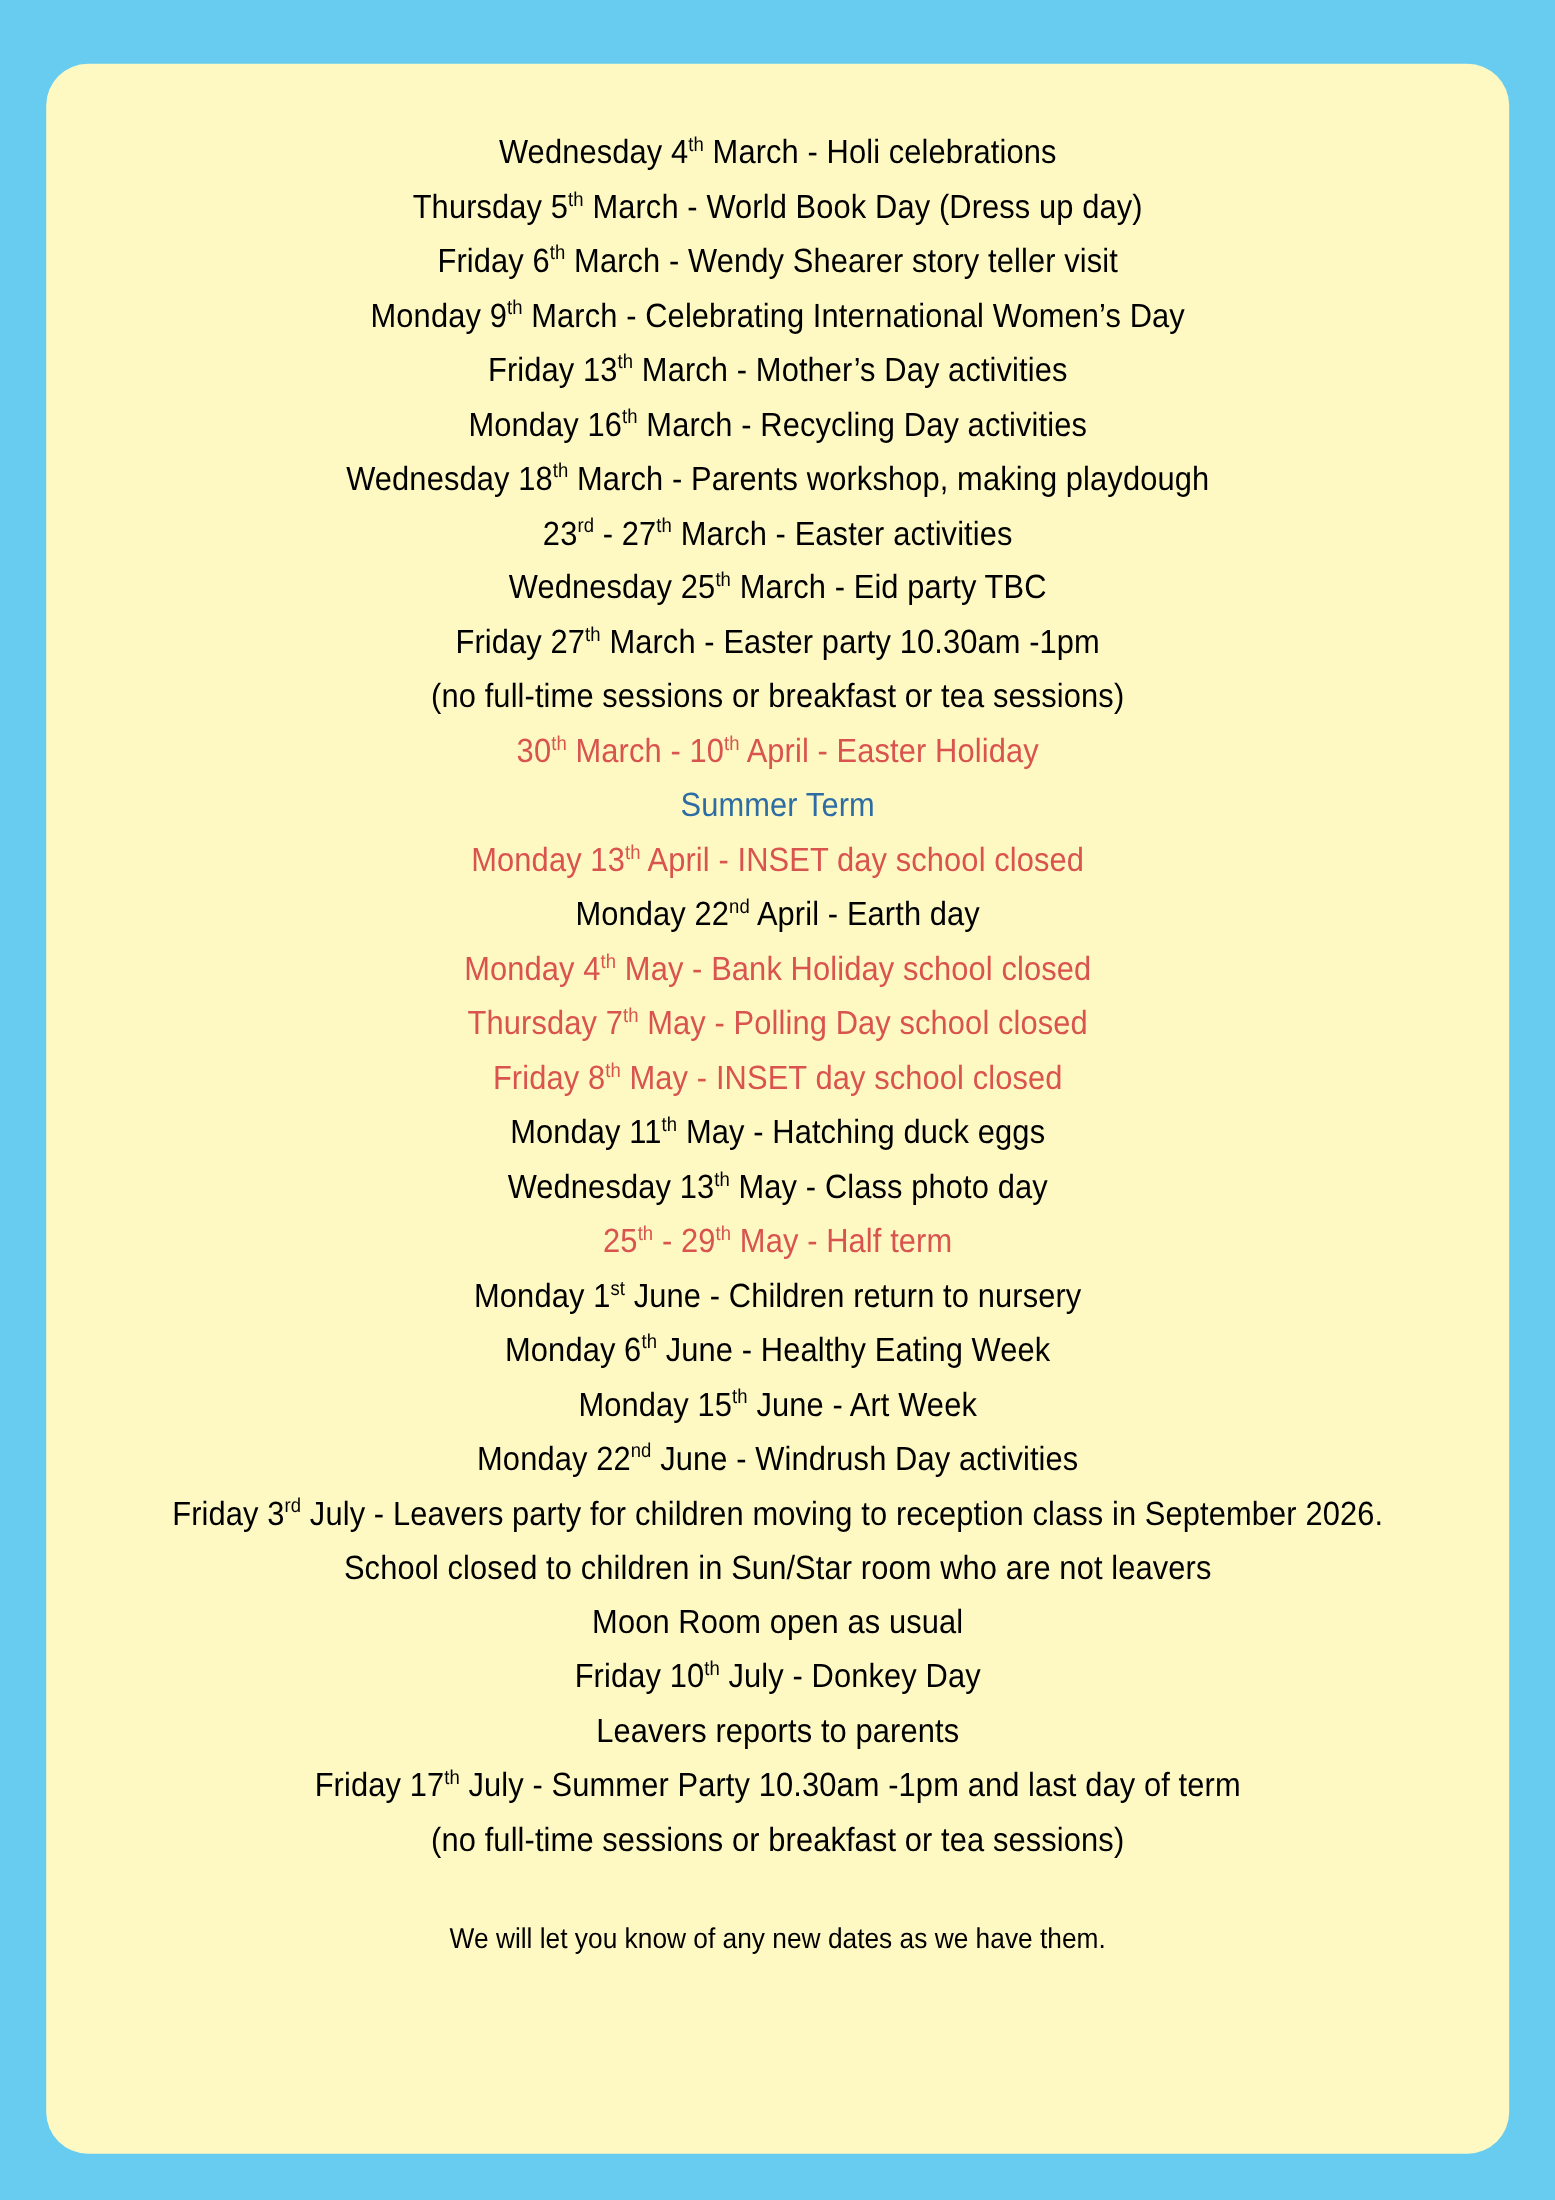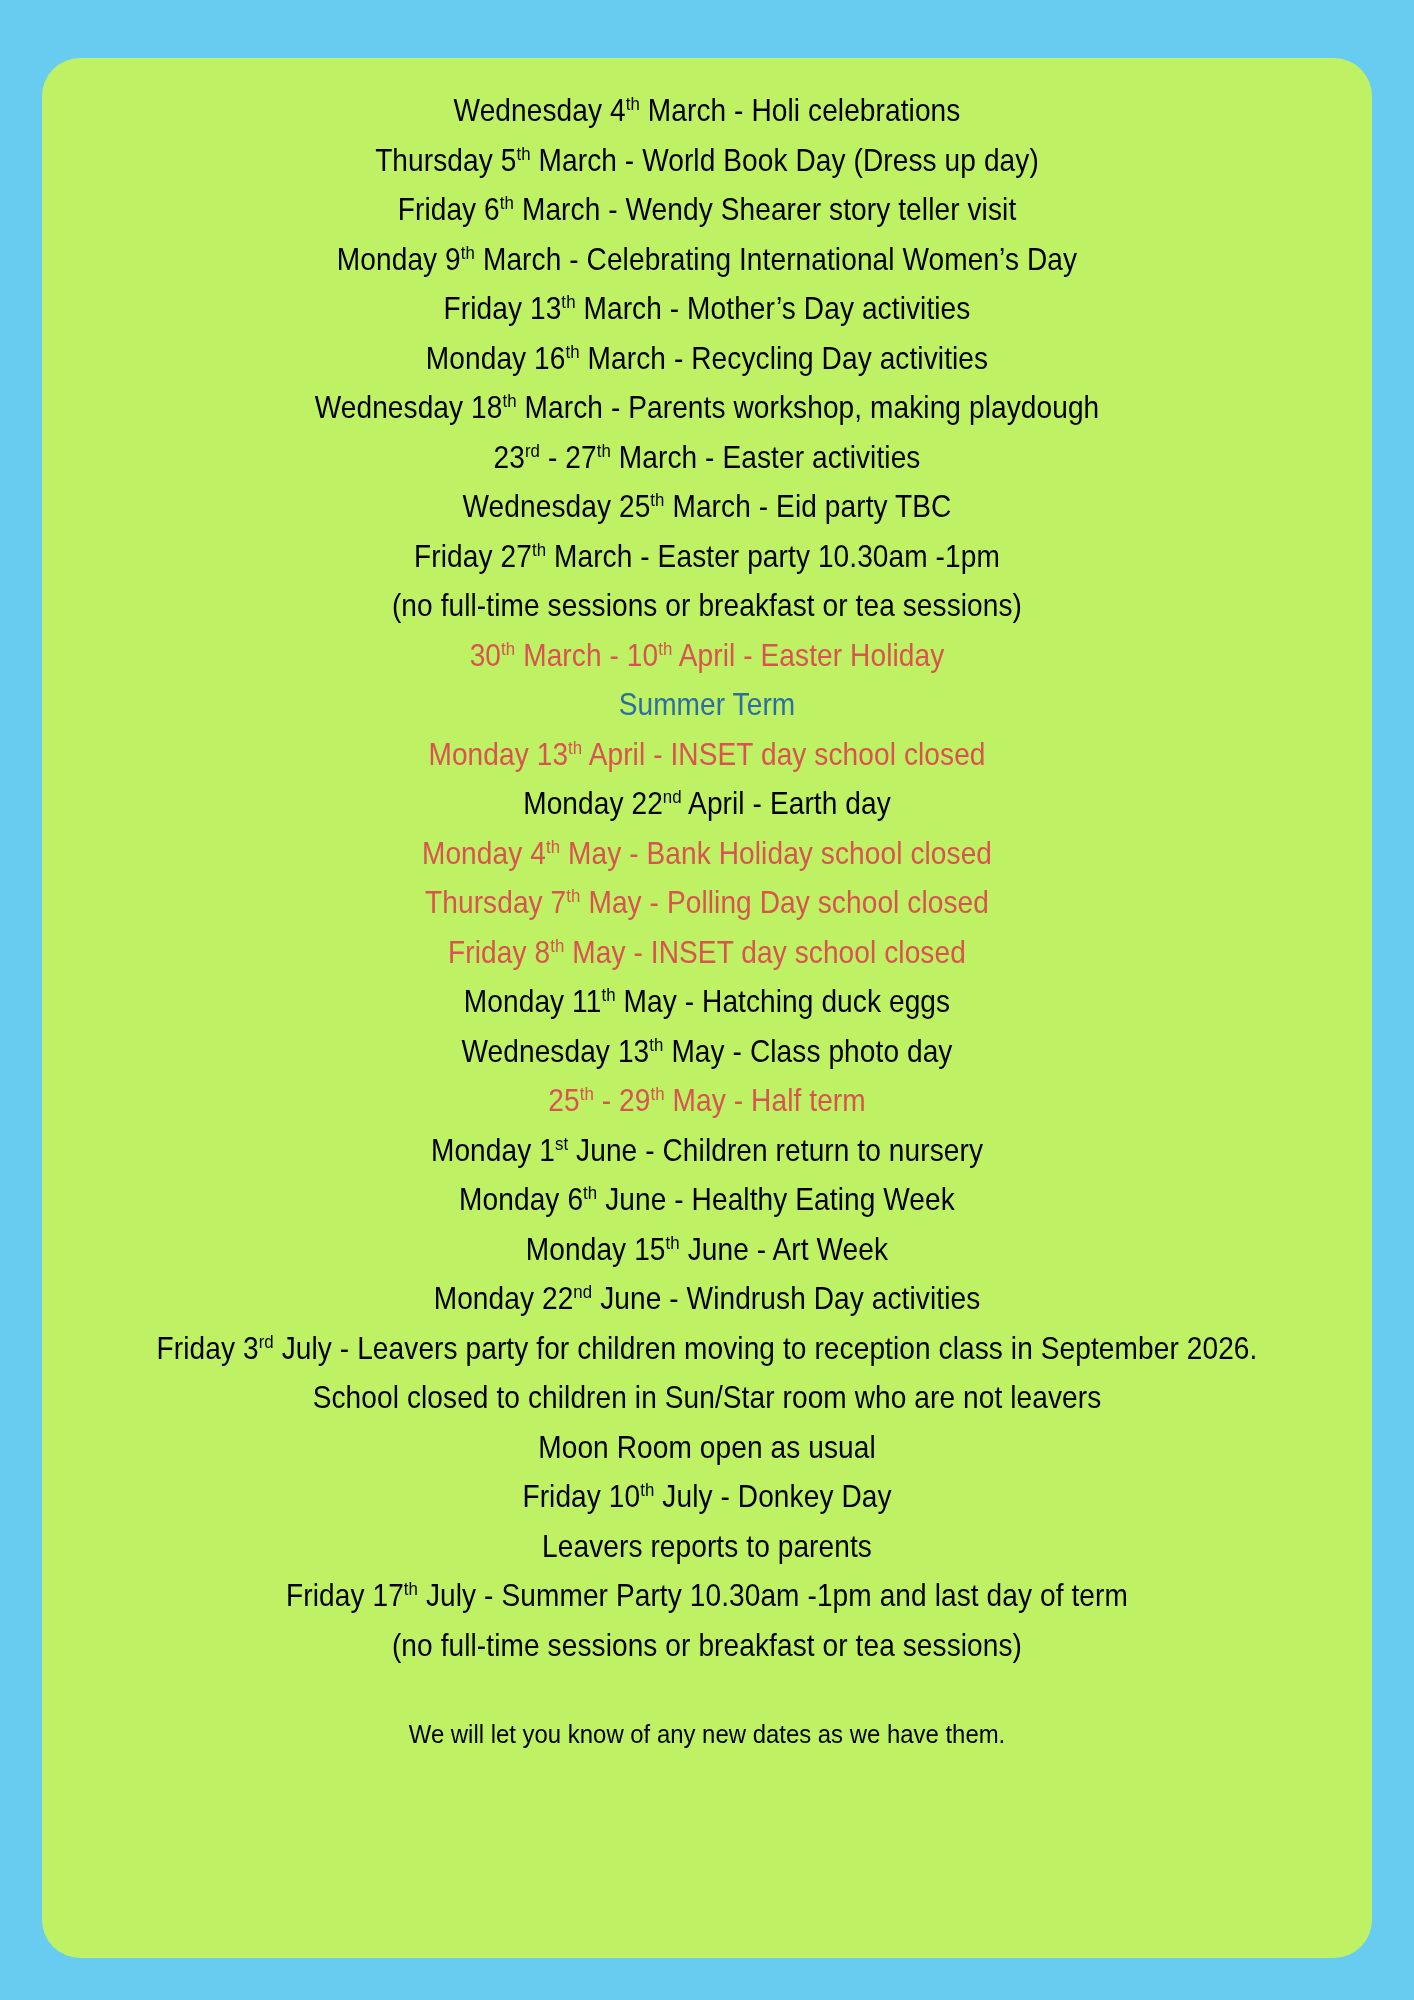--- a/index.html
+++ b/index.html
@@ -13,24 +13,24 @@
     background: #68cbf0;
     font-family: "Liberation Sans", "DejaVu Sans", sans-serif;
     overflow: hidden;
   }
   .page {
     position: absolute;
     left: 42px;
     top: 58px;
     width: 1330px;
     height: 1900px;
-    background: #bef264;
+    background: #fef9c3;
     border-radius: 38px;
     box-sizing: border-box;
-    padding: 28px 44px 30px 44px;
+    padding: 56px 44px 30px 44px;
     overflow: hidden;
   }
   .dates-list {
     margin: 0;
     padding: 0;
     list-style: none;
   }
   .line {
     text-align: center;
     font-size: 30.5px;

